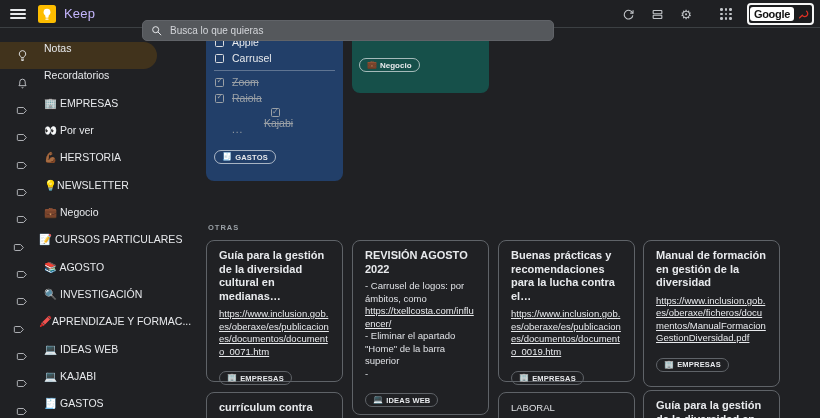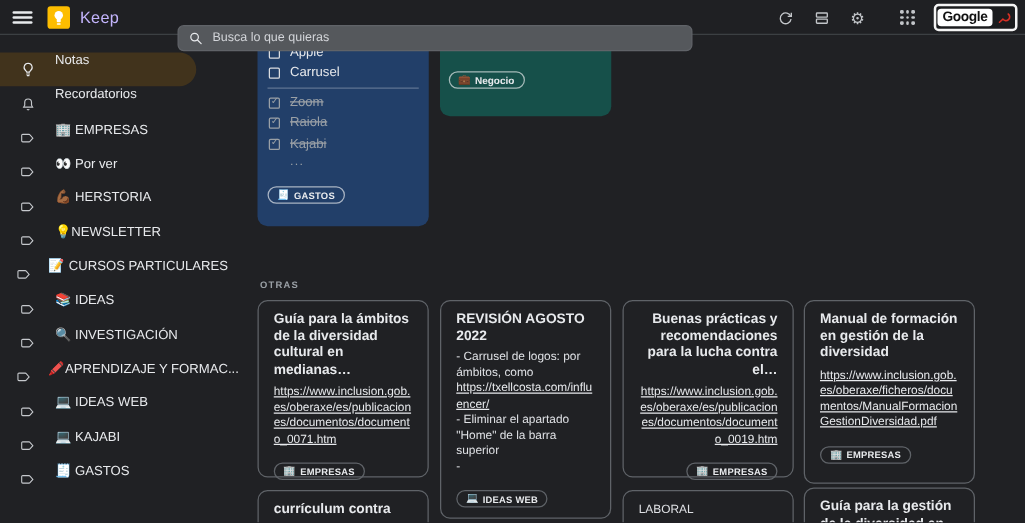--- a/index.html
+++ b/index.html
@@ -193,29 +193,37 @@
             </svg>
         </span>
         <span class="slabel">💡NEWSLETTER</span>
       </div>
       <div class="side-item">
         <span class="sicon">
           <svg width="13" height="13" viewBox="0 0 24 24">
               <path d="M4 6.5 h9.3 c.6 0 1.1.25 1.45.7 L19 12 l-4.25 4.8 c-.35.45-.85.7-1.45.7 H4 c-.85 0-1.5-.65-1.5-1.5 v-8 c0-.85.65-1.5 1.5-1.5z" fill="none" stroke="#c6c9cd" stroke-width="1.6"></path>
             </svg>
         </span>
+        <span class="slabel">💼 Negocio</span>
+      </div>
+      <div class="side-item">
+        <span class="sicon">
+          <svg width="13" height="13" viewBox="0 0 24 24">
+              <path d="M4 6.5 h9.3 c.6 0 1.1.25 1.45.7 L19 12 l-4.25 4.8 c-.35.45-.85.7-1.45.7 H4 c-.85 0-1.5-.65-1.5-1.5 v-8 c0-.85.65-1.5 1.5-1.5z" fill="none" stroke="#c6c9cd" stroke-width="1.6"></path>
+            </svg>
+        </span>
         <span class="slabel">📝 CURSOS PARTICULARES</span>
       </div>
       <div class="side-item">
         <span class="sicon">
           <svg width="13" height="13" viewBox="0 0 24 24">
               <path d="M4 6.5 h9.3 c.6 0 1.1.25 1.45.7 L19 12 l-4.25 4.8 c-.35.45-.85.7-1.45.7 H4 c-.85 0-1.5-.65-1.5-1.5 v-8 c0-.85.65-1.5 1.5-1.5z" fill="none" stroke="#c6c9cd" stroke-width="1.6"></path>
             </svg>
         </span>
-        <span class="slabel">📚 IDEAS</span>
+        <span class="slabel">📚 AGOSTO</span>
       </div>
       <div class="side-item">
         <span class="sicon">
           <svg width="13" height="13" viewBox="0 0 24 24">
               <path d="M4 6.5 h9.3 c.6 0 1.1.25 1.45.7 L19 12 l-4.25 4.8 c-.35.45-.85.7-1.45.7 H4 c-.85 0-1.5-.65-1.5-1.5 v-8 c0-.85.65-1.5 1.5-1.5z" fill="none" stroke="#c6c9cd" stroke-width="1.6"></path>
             </svg>
         </span>
         <span class="slabel">🔍 INVESTIGACIÓN</span>
       </div>
       <div class="side-item">
@@ -266,21 +274,21 @@
       </div>
       <div class="cl-divider" style="top:42px;"></div>
       <div class="clrow done" style="top:63px;">
         <span class="cbox"></span>
         <span class="cltext">Raiola</span>
       </div>
       <div class="clrow done" style="top:47px;">
         <span class="cbox"></span>
         <span class="cltext">Zoom</span>
       </div>
-      <div class="clrow done" style="top:80px;">
+      <div class="clrow done" style="top:80px;flex-direction:column;">
         <span class="cbox"></span>
         <span class="cltext">Kajabi</span>
       </div>
       <div class="cl-more" style="top:96px;">...</div>
       <div class="chip-abs" style="top:117px;">
         <span class="chip">
           <span class="ci">🧾</span>
           <span>GASTOS</span>
         </span>
       </div>
@@ -291,41 +299,41 @@
         <span class="chip" style="font-weight:600; letter-spacing:0; font-size:8px;">
           <span class="ci">💼</span>
           <span>Negocio</span>
         </span>
       </div>
     </section>
 
     <div class="section-label" style="left:208px; top:223px;">OTRAS</div>
 
     <section class="card" style="left:206px; top:240px; width:137px; height:142px;">
-      <div class="note-title">Guía para la ámbitos de la diversidad cultural en medianas…</div>
+      <div class="note-title">Guía para la gestión de la diversidad cultural en medianas…</div>
       <a class="nlink" style="margin-top:5px;">https://www.inclusion.gob.es/oberaxe/es/publicaciones/documentos/documento_0071.htm</a>
       <div class="chip-row"><span class="chip">
         <span class="ci">🏢</span>
         <span>EMPRESAS</span>
       </span></div>
     </section>
 
     <section class="card" style="left:352px; top:240px; width:137px; height:175px;">
       <div class="note-title">REVISIÓN AGOSTO 2022</div>
       <div class="note-body">- Carrusel de logos: por ámbitos, como</div>
       <a class="nlink">https://txellcosta.com/influencer/</a>
       <div class="note-body" style="margin-top:0;">- Eliminar el apartado "Home" de la barra superior</div>
       <div class="note-body" style="margin-top:0;">-</div>
       <div class="chip-row"><span class="chip">
         <span class="ci">💻</span>
         <span>IDEAS WEB</span>
       </span></div>
     </section>
 
-    <section class="card" style="left:498px; top:240px; width:137px; height:142px;text-align:right;">
+    <section class="card" style="left:498px; top:240px; width:137px; height:142px;">
       <div class="note-title">Buenas prácticas y recomendaciones para la lucha contra el…</div>
       <a class="nlink" style="margin-top:5px;">https://www.inclusion.gob.es/oberaxe/es/publicaciones/documentos/documento_0019.htm</a>
       <div class="chip-row"><span class="chip">
         <span class="ci">🏢</span>
         <span>EMPRESAS</span>
       </span></div>
     </section>
 
     <section class="card" style="left:643px; top:240px; width:137px; height:147px;">
       <div class="note-title">Manual de formación en gestión de la diversidad</div>

